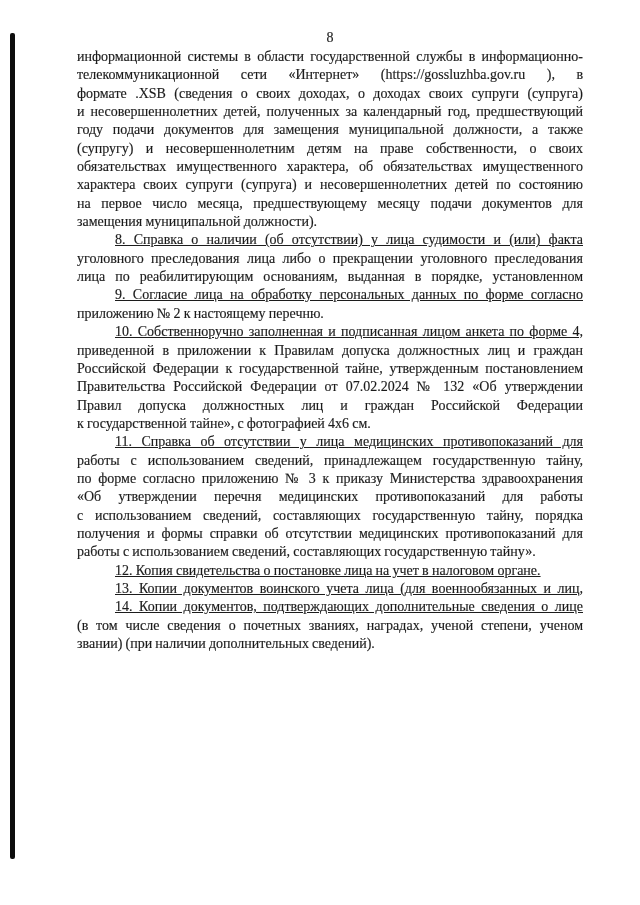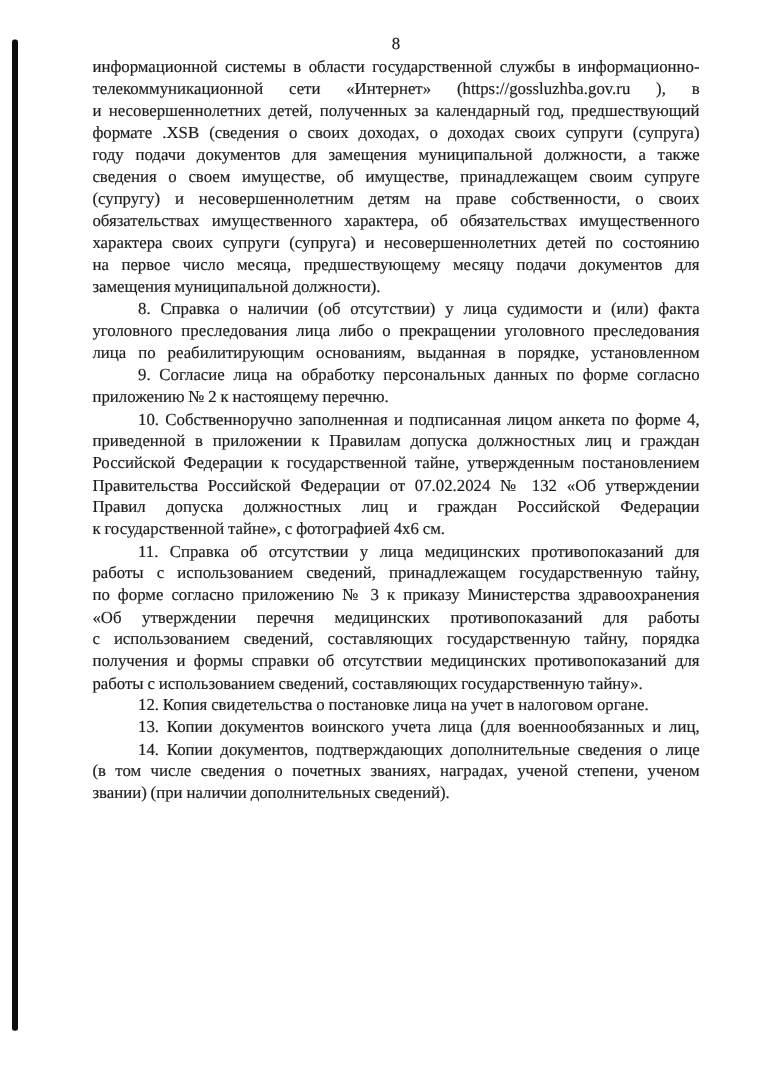--- a/index.html
+++ b/index.html
@@ -26,35 +26,34 @@
     -webkit-text-stroke:0.15px #1c1c1c;
     word-spacing:-0.3px;
   }
   .line{
     text-align:justify;
     text-align-last:justify;
     height:18.35px;
     overflow:hidden;
   }
   .line.last{text-align-last:left;}
-  .line.indent{text-indent:38px;}
+  .line.indent{text-indent:38px;text-decoration:underline;}
 </style>
 </head>
 <body>
 
 <div class="page" style="background: rgb(255, 255, 255);">
   <div class="scan-bar" style="background: rgb(13, 13, 13);"></div>
   <div class="page-number" style="color: rgb(28, 28, 28);">8</div>
   <div class="text-block" style="color: rgb(28, 28, 28);">
       <div class="line">информационной системы в области государственной службы в информационно-</div>
       <div class="line">телекоммуникационной сети «Интернет» (https://gossluzhba.gov.ru ), в</div>
+      <div class="line">формате .XSB (сведения о своих доходах, о доходах своих супруги (супруга)</div>
       <div class="line">и несовершеннолетних детей, полученных за календарный год, предшествующий</div>
-      <div class="line">формате .XSB (сведения о своих доходах, о доходах своих супруги (супруга)</div>
       <div class="line">году подачи документов для замещения муниципальной должности, а также</div>
-      <div class="line">сведения о своем имуществе, об имуществе, принадлежащем своим супруге</div>
       <div class="line">(супругу) и несовершеннолетним детям на праве собственности, о своих</div>
       <div class="line">обязательствах имущественного характера, об обязательствах имущественного</div>
       <div class="line">характера своих супруги (супруга) и несовершеннолетних детей по состоянию</div>
       <div class="line">на первое число месяца, предшествующему месяцу подачи документов для</div>
       <div class="line last">замещения муниципальной должности).</div>
       <div class="line indent">8. Справка о наличии (об отсутствии) у лица судимости и (или) факта</div>
       <div class="line">уголовного преследования лица либо о прекращении уголовного преследования</div>
       <div class="line">лица по реабилитирующим основаниям, выданная в порядке, установленном</div>
       <div class="line indent">9. Согласие лица на обработку персональных данных по форме согласно</div>
       <div class="line last">приложению № 2 к настоящему перечню.</div>

